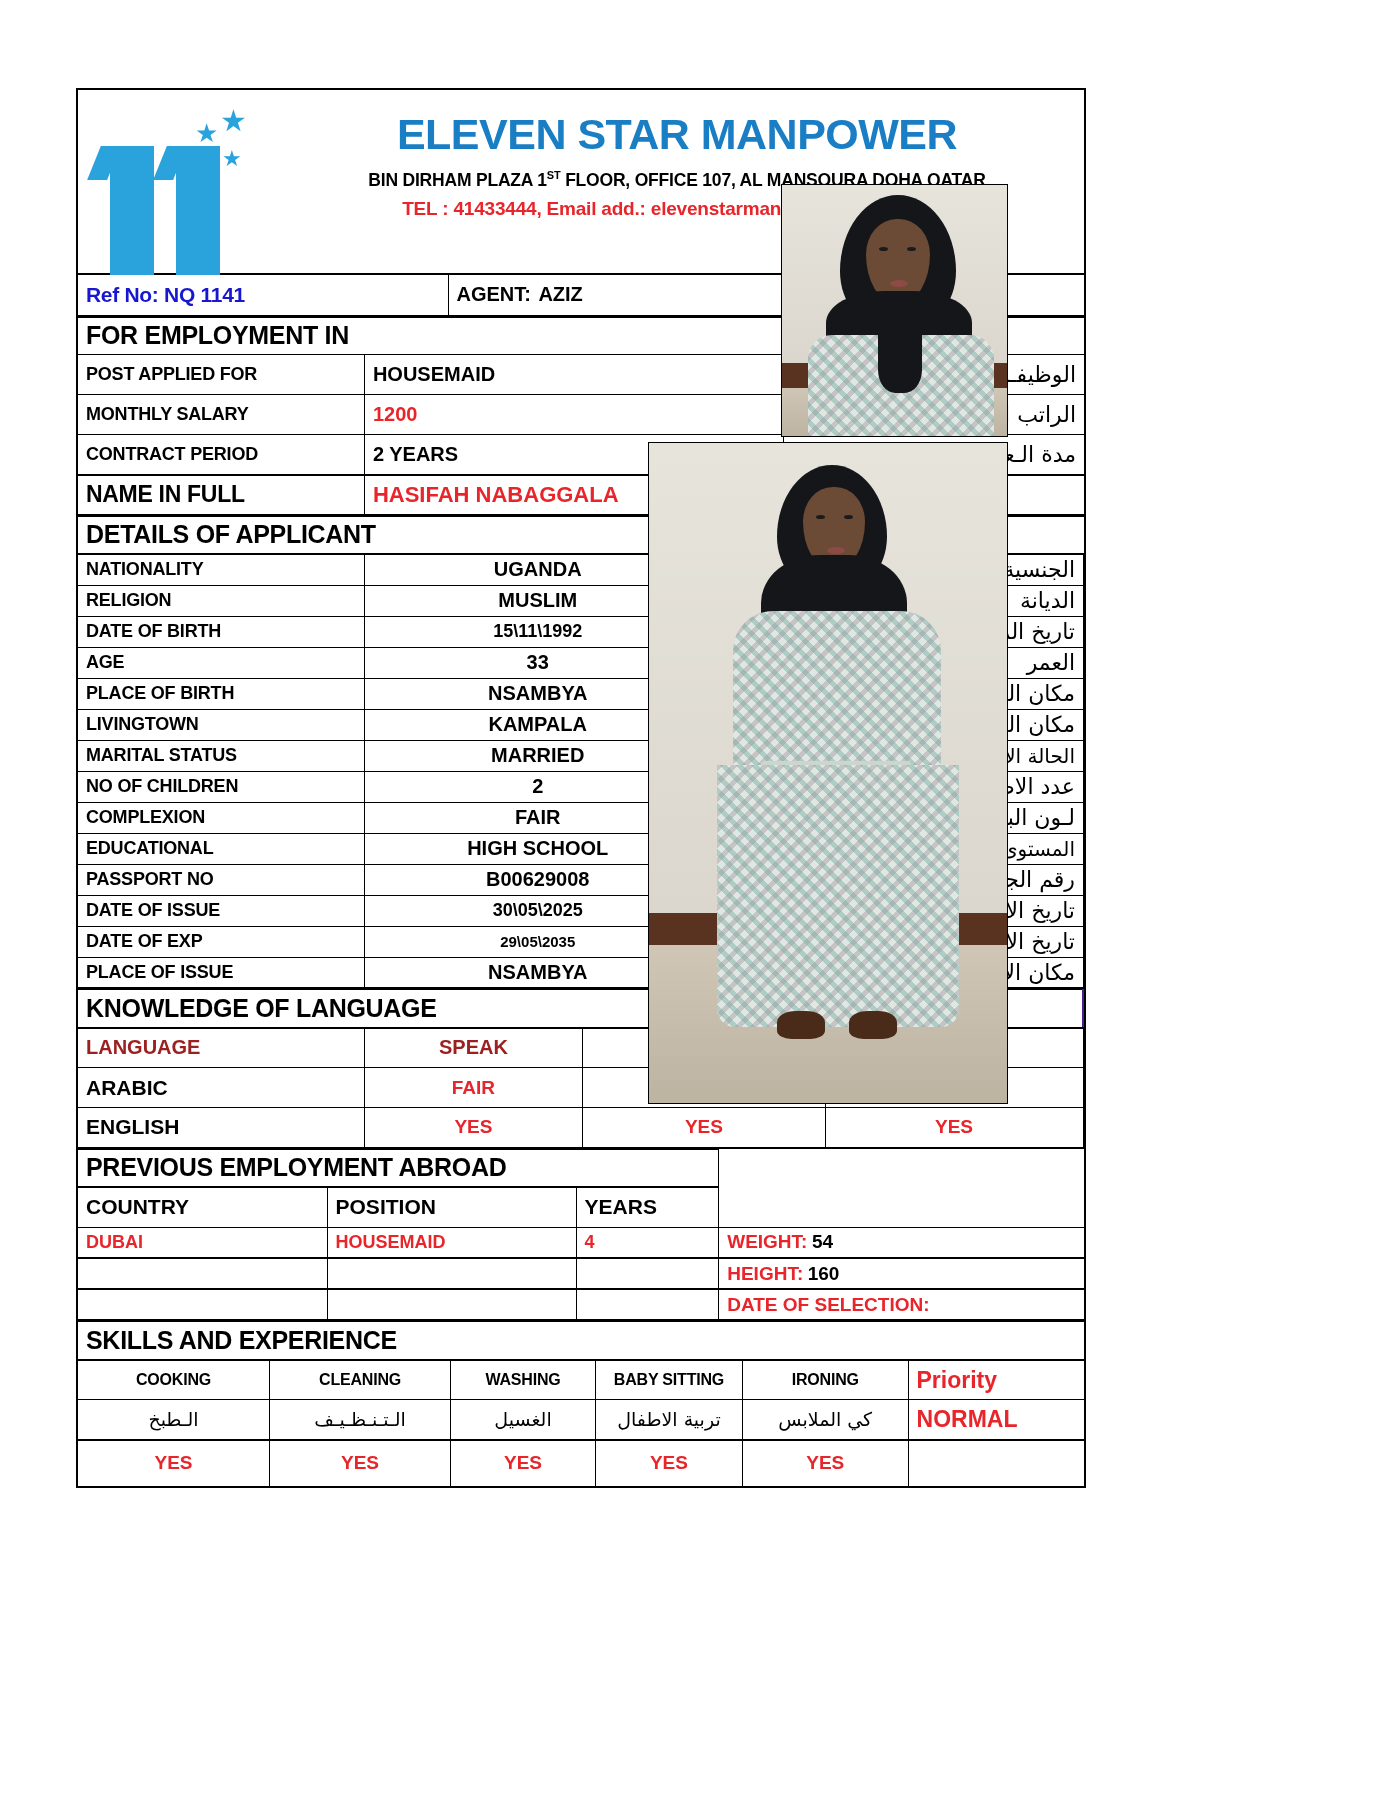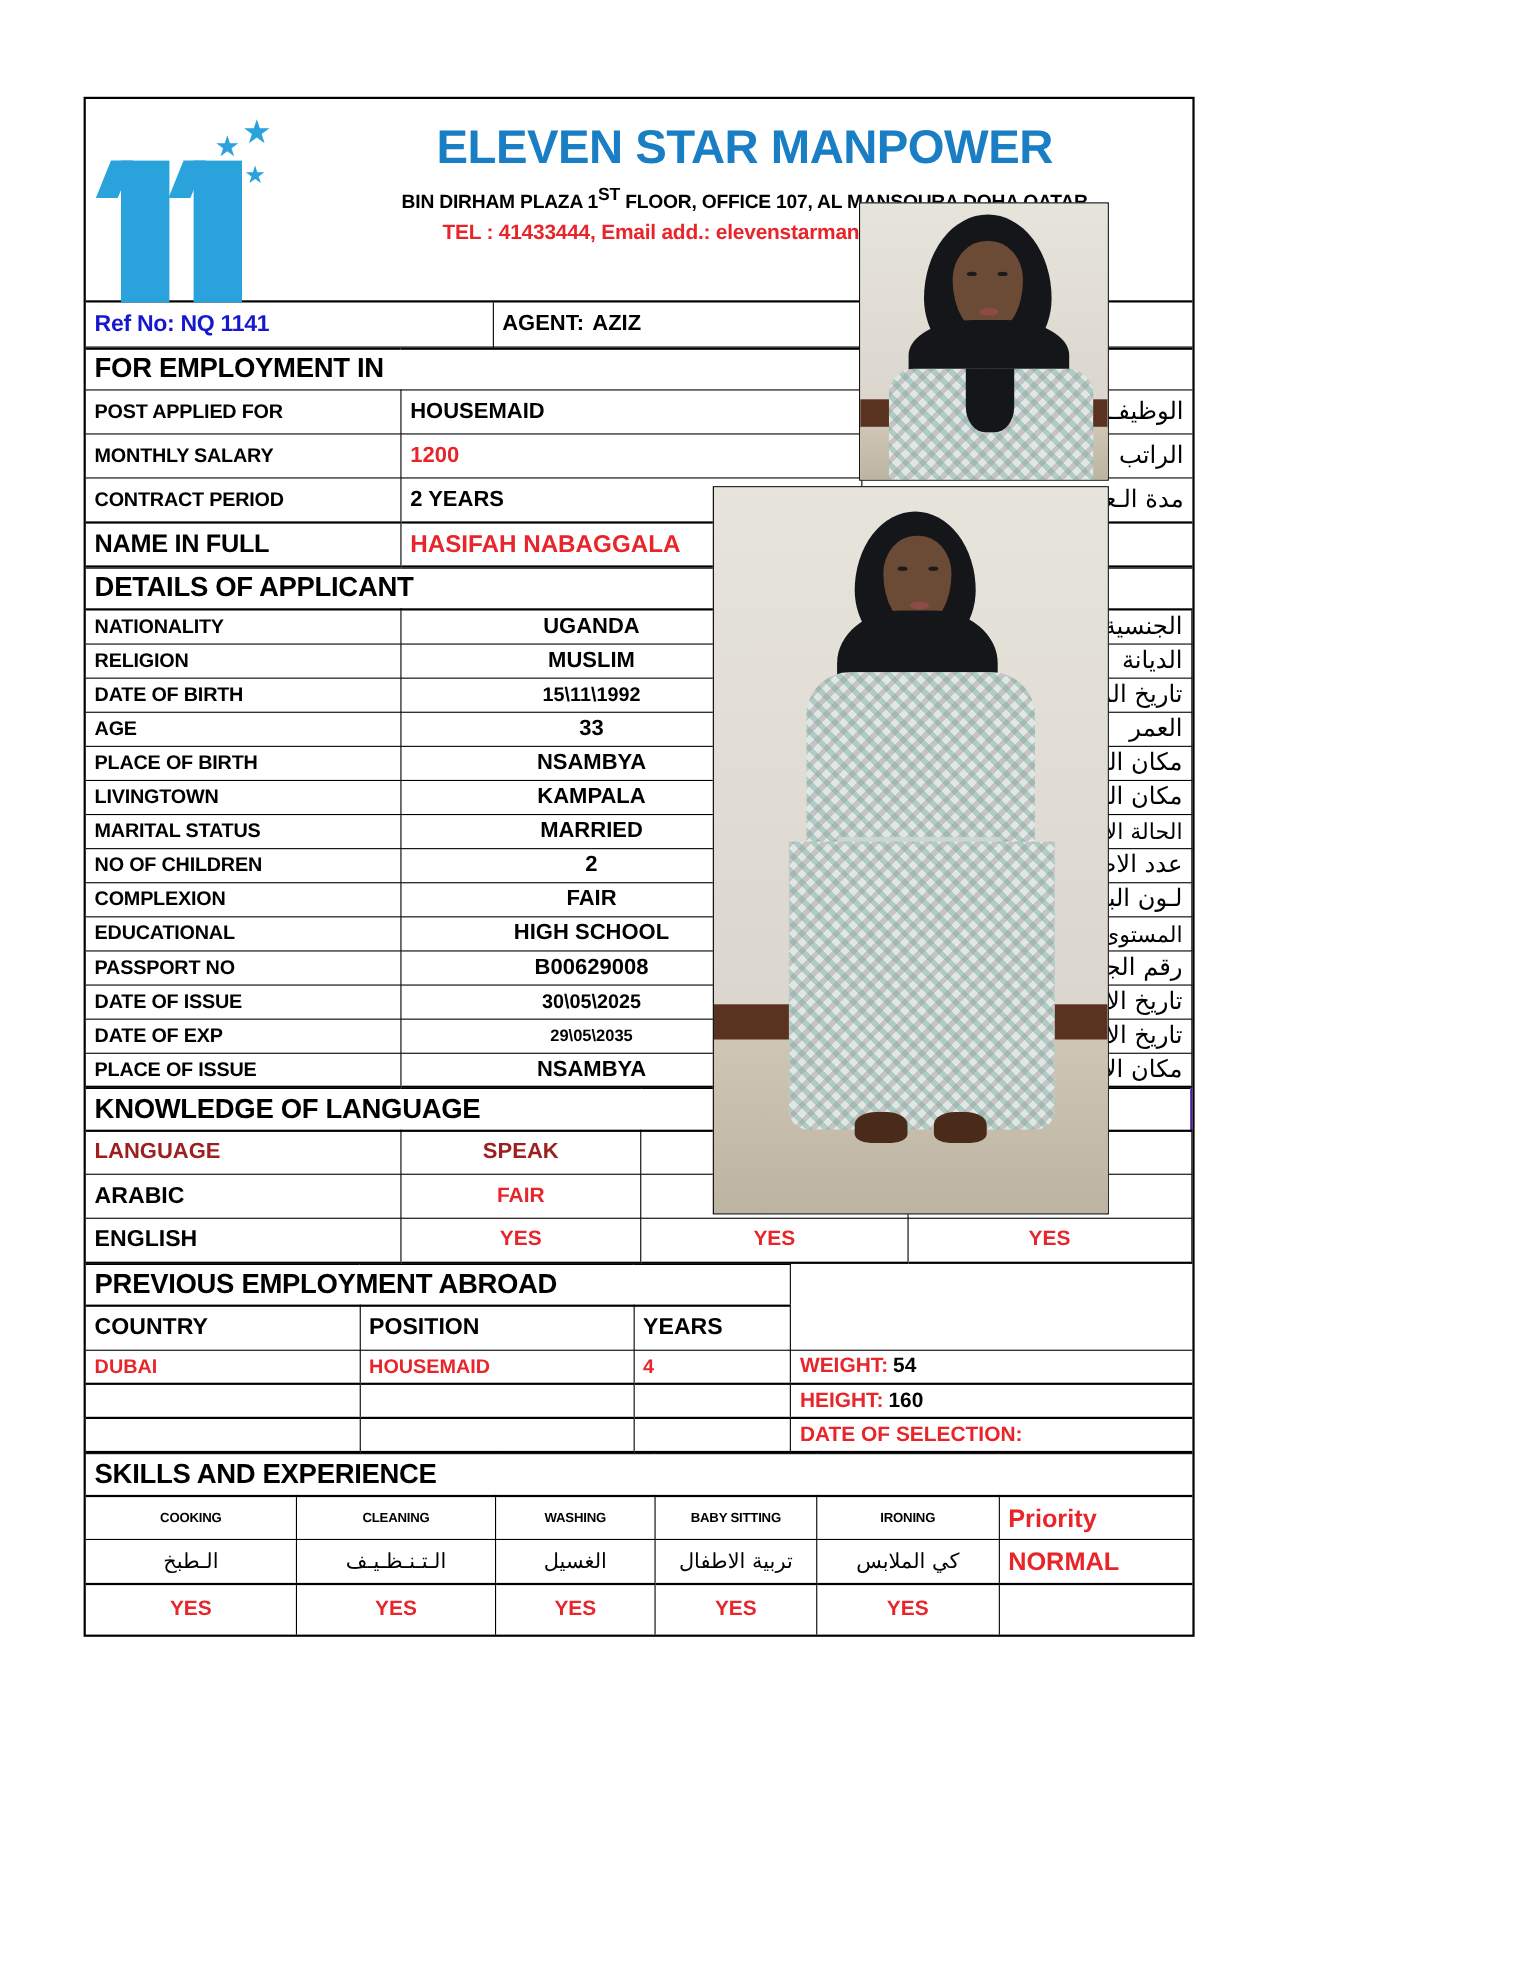--- a/index.html
+++ b/index.html
@@ -34,21 +34,21 @@
   .star.s2 { left: 103px; top: 20px; font-size: 26px; }
   .star.s3 { left: 130px; top: 48px; font-size: 22px; }
 
   .head-text { position:absolute; left: 200px; right: 8px; top: 22px; text-align:center; }
   .company {
     font-size: 43px; font-weight: bold; color: #1a7ec4;
     letter-spacing: -0.5px; line-height: 1.05;
     font-family: "Liberation Sans", sans-serif;
   }
   .addr { font-size: 17.5px; font-weight: bold; color:#000; margin-top: 12px; letter-spacing:-0.2px;}
-  .addr sup { font-size: 16px; vertical-align: super; }
+  .addr sup { font-size: 11px; vertical-align: super; }
   .tel { font-size: 19px; font-weight: bold; color:#e8252a; margin-top: 7px; letter-spacing:-0.2px;}
 
   
   table { border-collapse: collapse; width: 100%; }
   td { border: 1px solid #000; padding: 0 8px; vertical-align: middle; }
 
   .thickb { border-bottom-width: 2px; }
   .noleft { border-left: none; }
   .noright { border-right: none; }
 
@@ -76,21 +76,21 @@
   .lang-val { font-size: 19px; font-weight: bold; color:#e8252a; text-align:center; }
 
   
   .emp-head { font-size: 21px; font-weight: bold; color:#000; }
   .emp-val { font-size: 18px; font-weight: bold; color:#e8252a; }
 
   
   .wh { font-size: 19px; font-weight: bold; color:#e8252a; }
 
   
-  .sk-head { font-size: 12px; font-weight: bold; color:#000; text-align:center; letter-spacing:-0.2px;}
+  .sk-head { font-size: 16px; font-weight: bold; color:#000; text-align:center; letter-spacing:-0.2px;}
   .sk-ar { font-size: 19px; text-align:center; font-family:"DejaVu Sans", sans-serif; color:#000; direction: rtl;}
   .sk-val { font-size: 19px; font-weight: bold; color:#e8252a; text-align:center; }
   .prio { font-size: 23px; font-weight: bold; color:#e8252a; text-align:left; line-height:1.15; }
 
   
   .photo-top {
     position:absolute; left: 781px; top: 184px; width: 227px; height: 253px;
     overflow:hidden; border: 1px solid #000; background:#dcdad3;
   }
   .photo-main {

